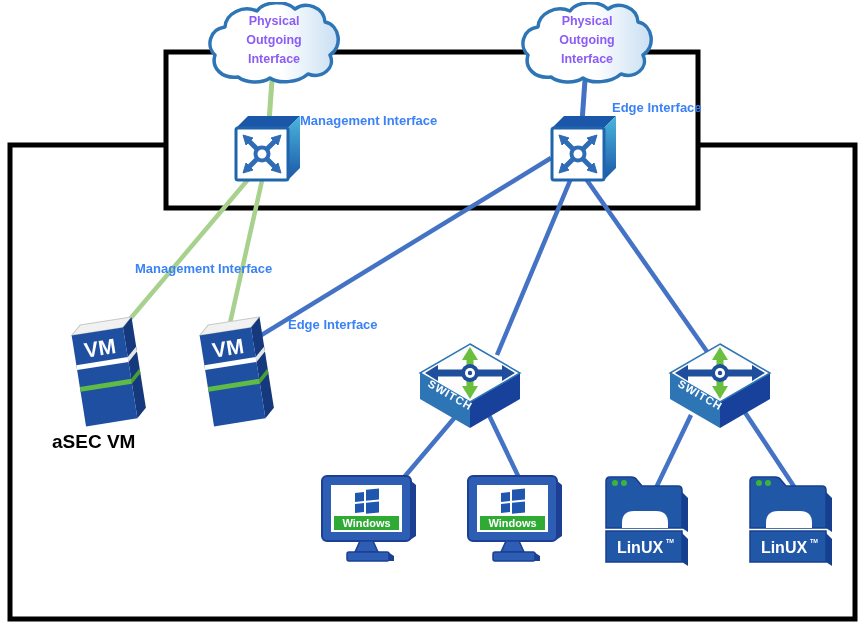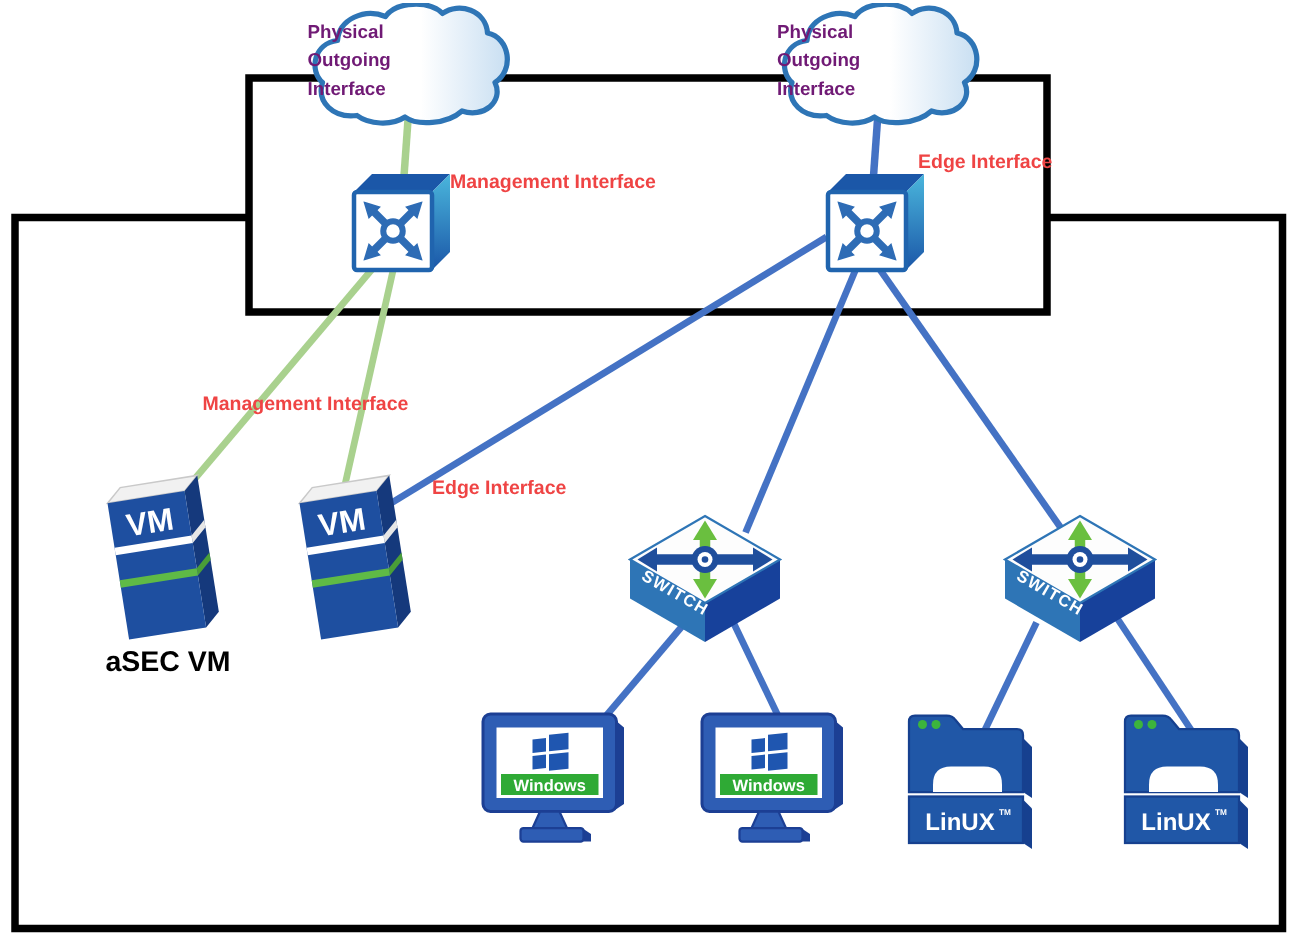--- a/index.html
+++ b/index.html
@@ -1,24 +1,24 @@
 <!DOCTYPE html>
 <html><head>
 <meta charset="utf-8">
 <style>
   html,body{margin:0;padding:0;background:#fff;}
   .canvas{position:relative;width:865px;height:629px;background:#ffffff;
           font-family:"Liberation Sans",sans-serif;overflow:hidden;}
   .abs{position:absolute;}
   svg{display:block;}
-  .iface-label{position:absolute;font-size:13px;font-weight:bold;color:#ef4444;white-space:nowrap;}
-  .device-label{position:absolute;font-size:19px;font-weight:bold;color:#000;text-align:center;white-space:nowrap;}
+  .iface-label{position:absolute;font-size:13px;font-weight:bold;color:#3b82f6;white-space:nowrap;}
+  .device-label{position:absolute;font-size:19px;font-weight:bold;color:#000;text-align:left;white-space:nowrap;}
   .cloud-wrap{position:absolute;width:138px;height:88px;}
-  .cloud-text{position:absolute;left:0;top:10px;width:138px;text-align:left;
-              font-size:12.5px;font-weight:bold;line-height:19px;color:#701a75;}
+  .cloud-text{position:absolute;left:0;top:10px;width:138px;text-align:center;
+              font-size:12.5px;font-weight:bold;line-height:19px;color:#8b5cf6;}
   .cloud-text span{display:block;}
   .icon-wrap{position:absolute;}
 </style>
 </head>
 <body>
 
 <div class="canvas">
 
   <svg class="abs" style="left:0;top:0;" width="865" height="629" viewBox="0 0 865 629">
 

